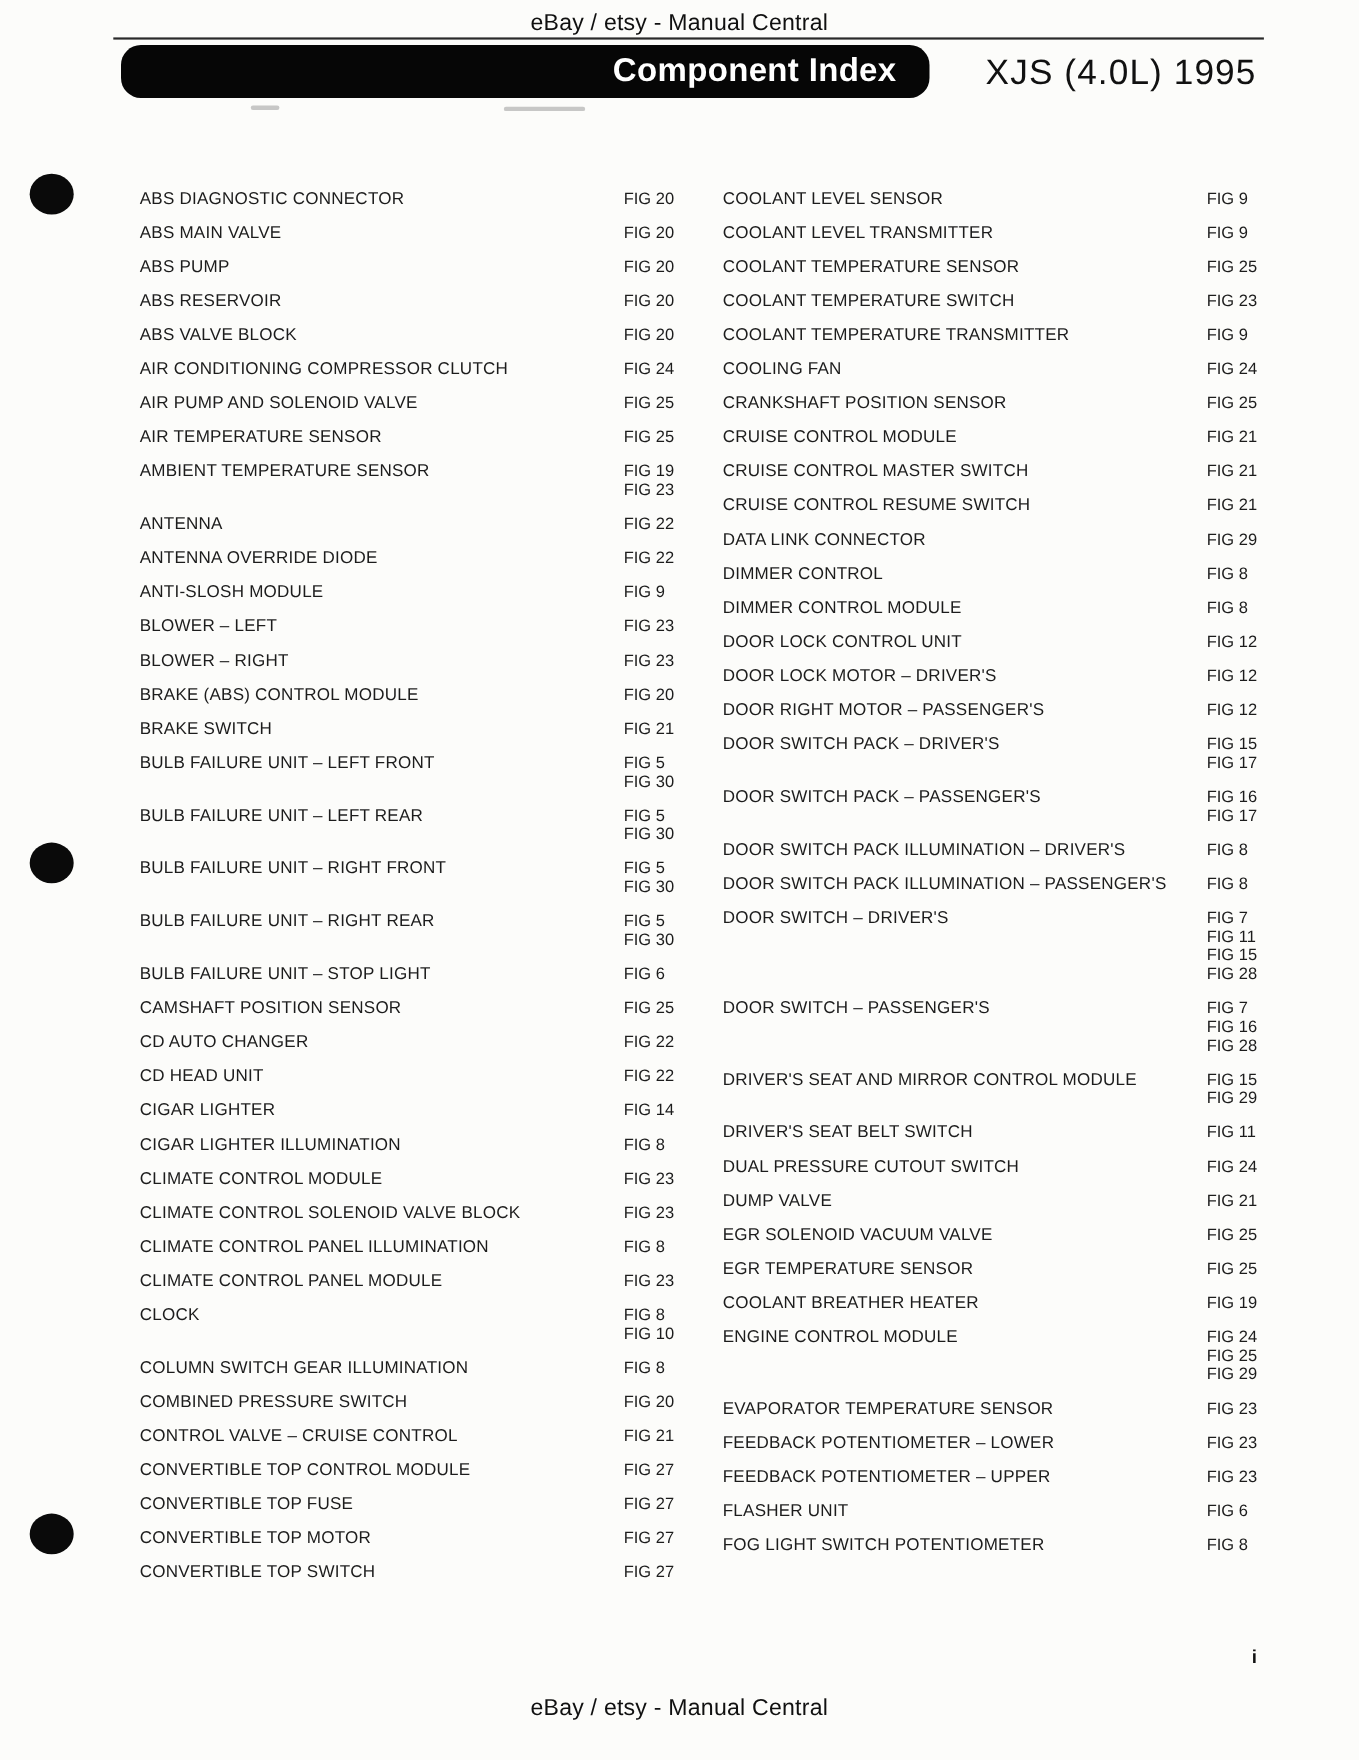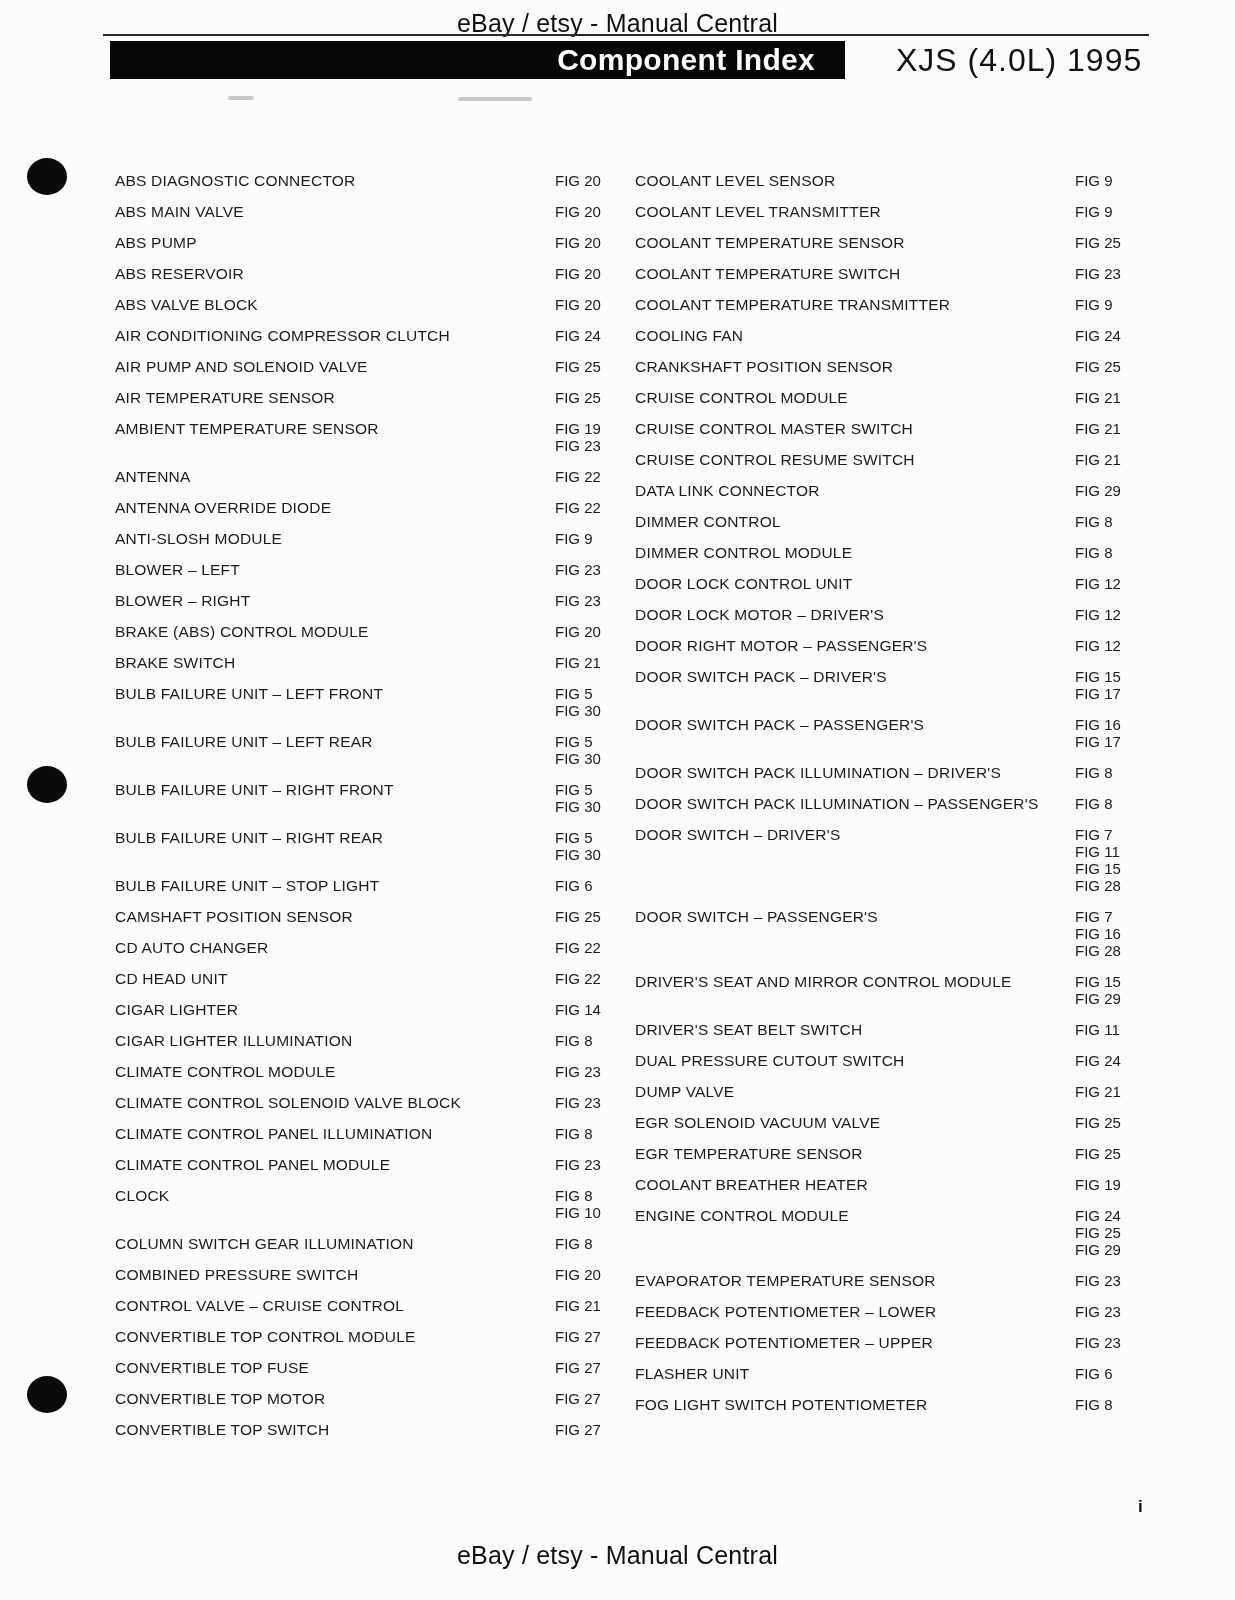--- a/index.html
+++ b/index.html
@@ -7,35 +7,35 @@
   .page {
     position:relative;
     width:1235px; height:1600px;
     margin:0 auto;
     background:#fcfcfa;
     font-family:"Liberation Sans", sans-serif;
     color:#1e1e1e;
     overflow:hidden;
   }
   .watermark { position:absolute; left:0; width:100%; text-align:center;
-    font-size:25px; color:#101010; letter-spacing:0.2px; }
+    font-size:21px; color:#101010; letter-spacing:0.2px; }
   .watermark.top { top:9px; }
   .watermark.bottom { top:1541px; }
   .top-rule { position:absolute; top:34px; left:103px; width:1046px; height:0;
     border:none; border-top:2px solid #2a2a2a; }
   .header-row { position:absolute; top:41px; left:110px; display:flex; align-items:center; }
-  .title-bar { width:735px; height:38px; background:#060606;
-    display:flex; align-items:center; justify-content:flex-end; padding-right:30px; }
+  .title-bar { width:735px; height:48px; background:#060606;
+    display:flex; align-items:center; justify-content:flex-end; padding-right:30px;border-radius:18px; }
   .title-bar .title-text { color:#ffffff; font-weight:bold; font-size:30px; letter-spacing:0.3px; }
   .model { margin-left:51px; font-size:32px; color:#111; letter-spacing:1px; white-space:nowrap; }
   .scan-artifact { position:absolute; background:#9a9a9a; opacity:0.55; border-radius:2px; }
   .scan-a1 { top:96px; left:228px; width:26px; height:4px; }
   .scan-a2 { top:97px; left:458px; width:74px; height:4px; }
 
-  .columns { position:absolute; top:172px; left:115px; display:flex; gap:20px; }
+  .columns { position:absolute; top:172px; left:127px; display:flex; gap:30px; }
   .col { width:500px; }
   .row { display:flex; align-items:flex-start; margin-bottom:14px; }
   .entry-name { width:440px; font-size:15.5px; line-height:17px; letter-spacing:0.2px;
     color:#1c1c1c; white-space:nowrap; overflow:visible; }
   .entry-figs { width:60px; font-size:15px; line-height:17px; color:#1c1c1c; }
   .fig-line { display:block; white-space:nowrap; }
 
   .punch-hole { position:absolute; left:27px; width:40px; height:37px;
     background:#0a0a0a; border-radius:50%; }
   .punch-1 { top:158px; }

